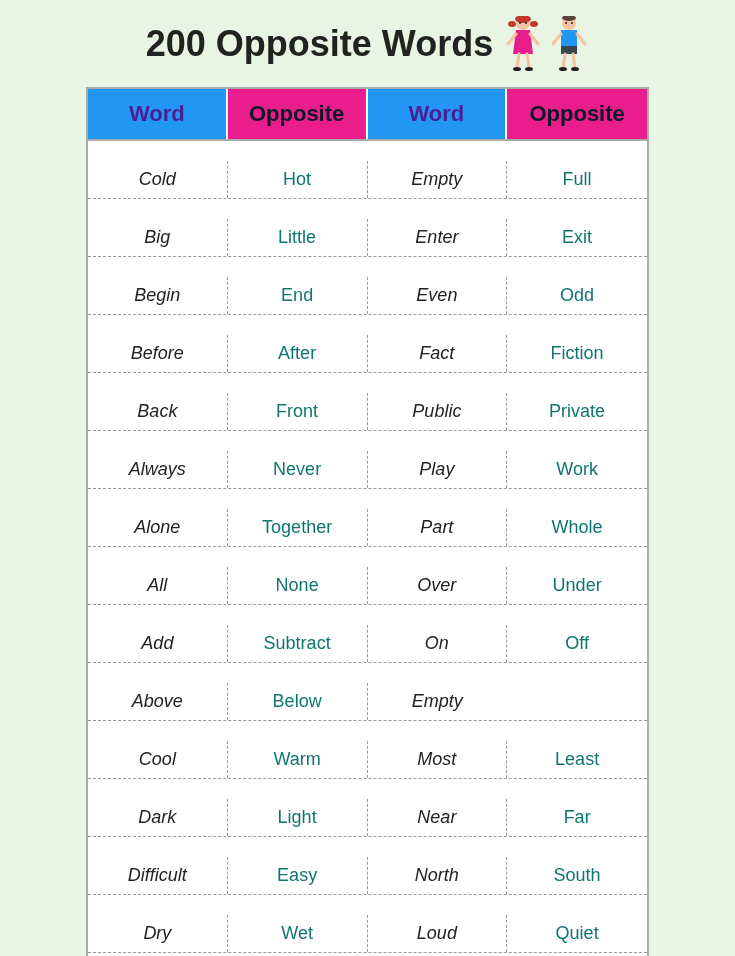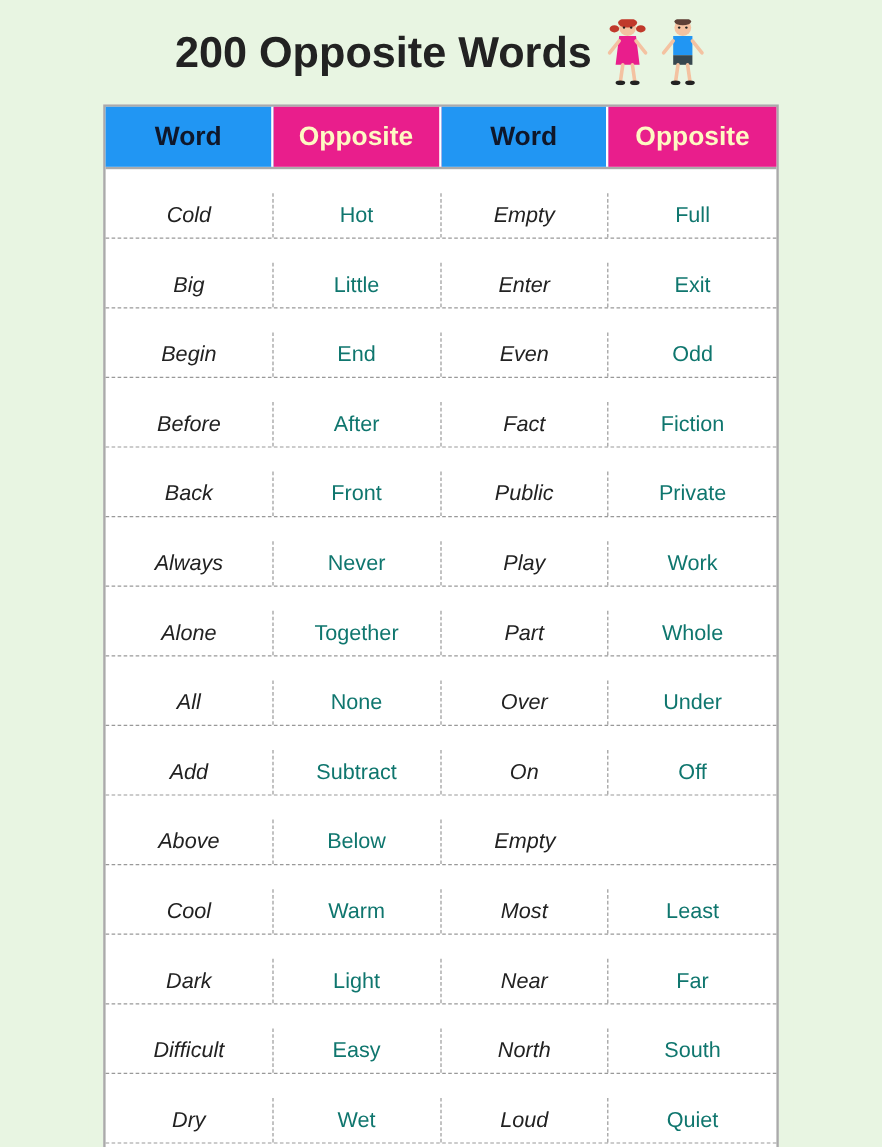--- a/index.html
+++ b/index.html
@@ -55,31 +55,31 @@
       background: #fff;
     }
 
     .table-header {
       display: grid;
       grid-template-columns: 1fr 1fr 1fr 1fr;
     }
 
     .header-word {
       background: #2196f3;
-      color: #0f172a;
+      color: #4c1d95;
       font-size: 22px;
       font-weight: bold;
       text-align: center;
       padding: 12px 0;
       border-right: 2px solid #fff;
     }
 
     .header-opposite {
       background: #e91e8c;
-      color: #fef9c3;
+      color: #0f172a;
       font-size: 22px;
       font-weight: bold;
       text-align: center;
       padding: 12px 0;
       border-right: 2px solid #fff;
     }
 
     .header-word:last-child, .header-opposite:last-child {
       border-right: none;
     }

